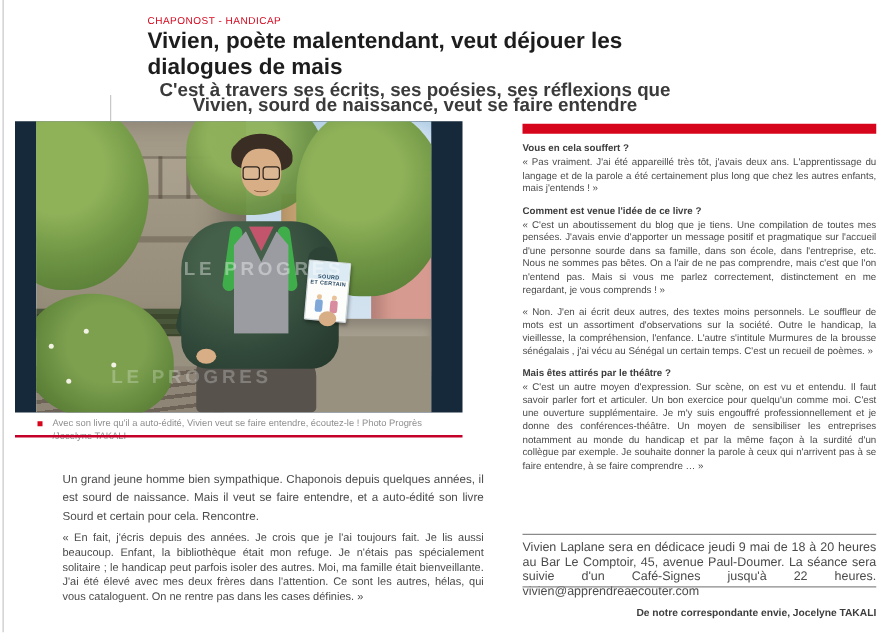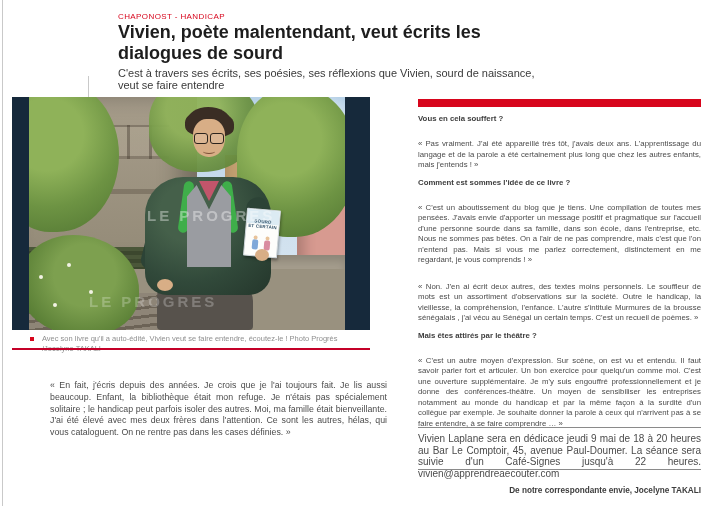--- a/index.html
+++ b/index.html
@@ -10,21 +10,21 @@
   }
   .abs { position:absolute; }
 
   
   .page-left-border { left:2px; top:0; width:1px; height:506px; background:#c9c9c9; }
   .column-divider-tick { left:88px; top:76px; width:1px; height:21px; background:#c9c9c9; }
 
   
   .kicker { left:118px; top:12px; font-size:8px; font-weight:normal; letter-spacing:.4px; color:#d7051c; }
   .headline { left:118px; top:22px; width:448px; font-size:18px; line-height:21px; font-weight:bold; color:#1d1d1d; }
-  .standfirst { left:118px; top:67px; width:428px; font-size:11px; line-height:12px; font-weight:normal; color:#3a3a3a; }
+  .standfirst { left:118px; top:67px; width:428px; font-size:15px; line-height:12px; font-weight:bold; color:#3a3a3a;text-align:center; }
 
   
   .photo { left:12px; top:97px; width:358px; height:233px; background:#16293b; overflow:hidden; }
   .photo-inner { position:absolute; left:17px; top:0; width:316px; height:233px; overflow:hidden;
     background:linear-gradient(#b7d1e7 0%, #cfe0ee 55%, #dce8f2 100%); }
   .cloud { position:absolute; background:radial-gradient(closest-side, rgba(255,255,255,.95), rgba(255,255,255,0)); border-radius:50%; }
   .cloud1 { left:235px; top:-5px; width:90px; height:45px; }
   .cloud2 { left:150px; top:0; width:60px; height:30px; }
   .church { position:absolute; left:0; top:0; width:168px; height:168px;
     background:linear-gradient(#a79d8b, #938a77);
@@ -102,35 +102,35 @@
   .left-col { left:50px; top:376px; width:337px; }
   .lead { font-size:9.3px; line-height:15px; text-align:justify; color:#4b4b4b; }
   .q-left { margin-top:6px; font-size:8.8px; font-weight:bold; color:#3d3d3d; }
   .a-left { margin-top:4px; font-size:8.8px; line-height:11.8px; text-align:justify; color:#4b4b4b; }
 
   
   .right-col { left:418px; top:99px; width:283px; }
   .red-bar { width:283px; height:8px; background:#d7051c; }
   .qa-block { margin-top:7px; }
   .q-right { font-size:7.8px; font-weight:bold; color:#3d3d3d; }
-  .a-right { margin-top:16px; font-size:7.8px; line-height:10.5px; text-align:justify; color:#4b4b4b; }
+  .a-right { margin-top:2px; font-size:7.8px; line-height:10.5px; text-align:justify; color:#4b4b4b; }
 
   .note-hr1 { left:418px; top:427px; width:283px; height:1px; background:#8a8a8a; }
   .note { left:418px; top:433px; width:283px; font-size:10px; line-height:11.5px; text-align:justify; color:#4b4b4b; }
   .note-hr2 { left:418px; top:469px; width:283px; height:1px; background:#8a8a8a; }
   .byline { left:418px; top:486px; width:283px; font-size:8.2px; font-weight:bold; text-align:right; color:#3d3d3d; }
 </style>
 </head>
 <body>
 
 <div class="abs page-left-border"></div>
 <div class="abs column-divider-tick"></div>
 
 <div class="abs kicker">CHAPONOST - HANDICAP</div>
-<h1 class="abs headline">Vivien, poète malentendant, veut écrits les dialogues de sourd</h1>
+<h1 class="abs headline">Vivien, poète malentendant, veut déjouer les dialogues de mais</h1>
 <div class="abs standfirst">C'est à travers ses écrits, ses poésies, ses réflexions que Vivien, sourd de naissance, veut se faire entendre</div>
 
 <div class="abs photo">
   <div class="photo-inner">
     <div class="cloud cloud1"></div>
     <div class="cloud cloud2"></div>
     <div class="church"></div>
     <div class="church-detail"></div>
     <div class="church-band"></div>
     <div class="house-ochre"></div>
@@ -185,32 +185,33 @@
   </div>
 </div>
 
 <div class="abs caption-row">
   <span class="caption-bullet"></span>
   <span class="caption-text">Avec son livre qu'il a auto-édité, Vivien veut se faire entendre, écoutez-le  ! Photo Progrès /Jocelyne TAKALI</span>
 </div>
 <div class="abs photo-rule"></div>
 
 <div class="abs left-col">
+  <p class="lead">Un grand jeune homme bien sympathique. Chaponois depuis quelques années, il est sourd de naissance. Mais il veut se faire entendre, et a auto-édité son livre Sourd et certain pour cela. Rencontre.</p>
   <p class="a-left">« En fait, j'écris depuis des années. Je crois que je l'ai toujours fait. Je lis aussi beaucoup. Enfant, la bibliothèque était mon refuge. Je n'étais pas spécialement solitaire ; le handicap peut parfois isoler des autres. Moi, ma famille était bienveillante. J'ai été élevé avec mes deux frères dans l'attention. Ce sont les autres, hélas, qui vous cataloguent. On ne rentre pas dans les cases définies. »</p>
 </div>
 
 <div class="abs right-col">
   <div class="red-bar"></div>
 
   <div class="qa-block">
     <div class="q-right">Vous en cela souffert ?</div>
     <p class="a-right">« Pas vraiment. J'ai été appareillé très tôt, j'avais deux ans. L'apprentissage du langage et de la parole a été certainement plus long que chez les autres enfants, mais j'entends ! »</p>
   </div>
   <div class="qa-block">
-    <div class="q-right">Comment est sommes l'idée de ce livre ?</div>
+    <div class="q-right">Comment est venue l'idée de ce livre ?</div>
     <p class="a-right">« C'est un aboutissement du blog que je tiens. Une compilation de toutes mes pensées. J'avais envie d'apporter un message positif et pragmatique sur l'accueil d'une personne sourde dans sa famille, dans son école, dans l'entreprise, etc. Nous ne sommes pas bêtes. On a l'air de ne pas comprendre, mais c'est que l'on n'entend pas. Mais si vous me parlez correctement, distinctement en me regardant, je vous comprends ! »</p>
   </div>
   <div class="qa-block">
     <p class="a-right">« Non. J'en ai écrit deux autres, des textes moins personnels. Le souffleur de mots est un assortiment d'observations sur la société. Outre le handicap, la vieillesse, la compréhension, l'enfance. L'autre s'intitule Murmures de la brousse sénégalais , j'ai vécu au Sénégal un certain temps. C'est un recueil de poèmes. »</p>
   </div>
   <div class="qa-block">
     <div class="q-right">Mais êtes attirés par le théâtre ?</div>
     <p class="a-right">« C'est un autre moyen d'expression. Sur scène, on est vu et entendu. Il faut savoir parler fort et articuler. Un bon exercice pour quelqu'un comme moi. C'est une ouverture supplémentaire. Je m'y suis engouffré professionnellement et je donne des conférences-théâtre. Un moyen de sensibiliser les entreprises notamment au monde du handicap et par la même façon à la surdité d'un collègue par exemple. Je souhaite donner la parole à ceux qui n'arrivent pas à se faire entendre, à se faire comprendre … »</p>
   </div>
 </div>

